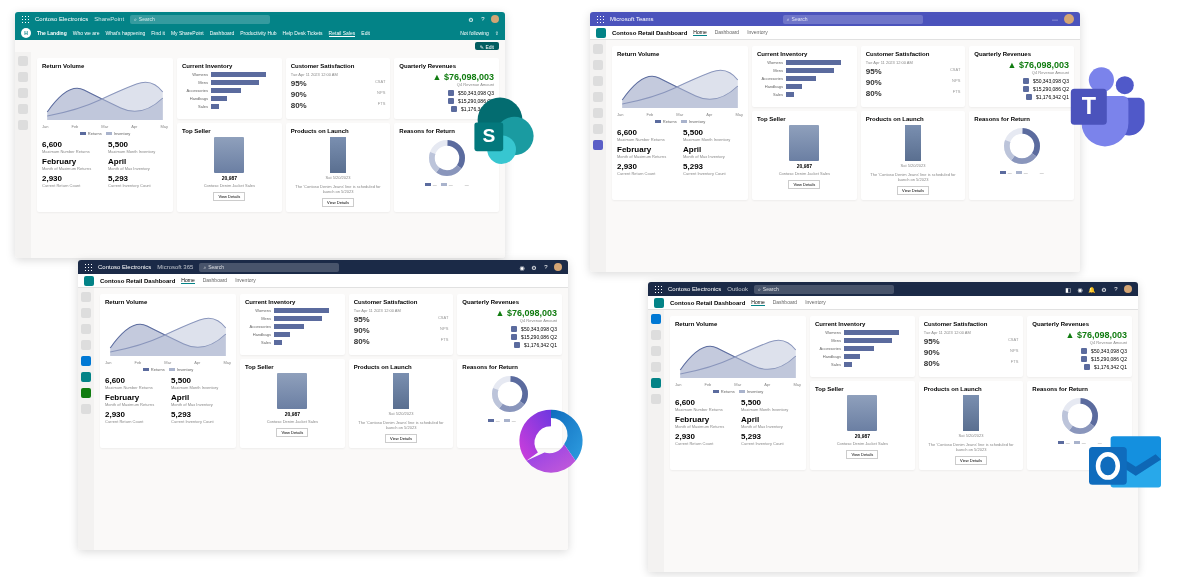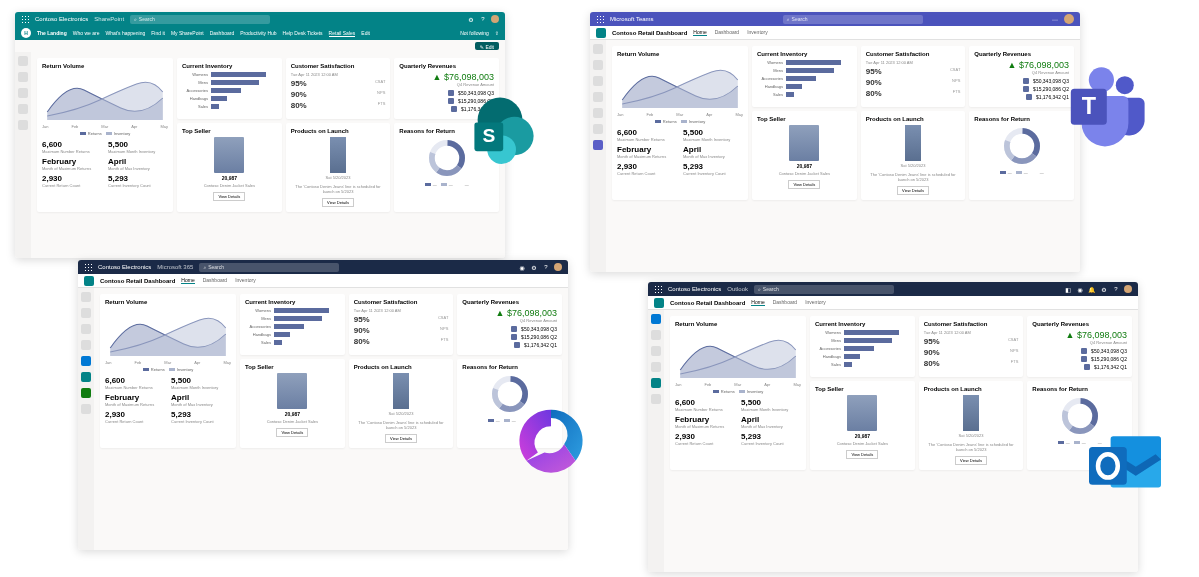--- a/index.html
+++ b/index.html
@@ -49,21 +49,21 @@
 .stats .lbl{font-size:4px;color:#888}
 .bars{display:flex;flex-direction:column;gap:3px;font-size:4px}
 .bar-row{display:flex;align-items:center;gap:3px}
 .bar-row .bl{width:26px;color:#666;text-align:right}
 .bar-row .bv{height:5px;background:#5b6b9e}
 .cs{font-size:5px;color:#666}
 .cs .line{display:flex;justify-content:space-between;margin:2px 0}
 .cs .val{font-size:8px;font-weight:600;color:#333}
 .cs .sm{font-size:4px;color:#999}
 .qr{text-align:right}
-.qr .big{color:#107c10;font-size:9px;font-weight:400}
+.qr .big{color:#107c10;font-size:9px;font-weight:700}
 .qr .sub{font-size:4px;color:#888;margin-bottom:3px}
 .qr .row{display:flex;justify-content:flex-end;gap:4px;font-size:5px;margin:2px 0}
 .qr .icon-sq{width:6px;height:6px;background:#5b6b9e;border-radius:1px}
 .product{display:flex;flex-direction:column;align-items:center;gap:2px}
 .product .img{width:30px;height:36px;background:linear-gradient(#8fa0bc,#6b7fa3);border-radius:1px}
 .product .jeans{width:16px;height:36px;background:linear-gradient(#7a8fb0,#5a6f90)}
 .product .name{font-size:5px;font-weight:600}
 .product .desc{font-size:4px;color:#888;text-align:center}
 .product .btn{font-size:4px;border:1px solid #ccc;padding:1px 4px;margin-top:2px}
 .donut{width:40px;height:40px}

